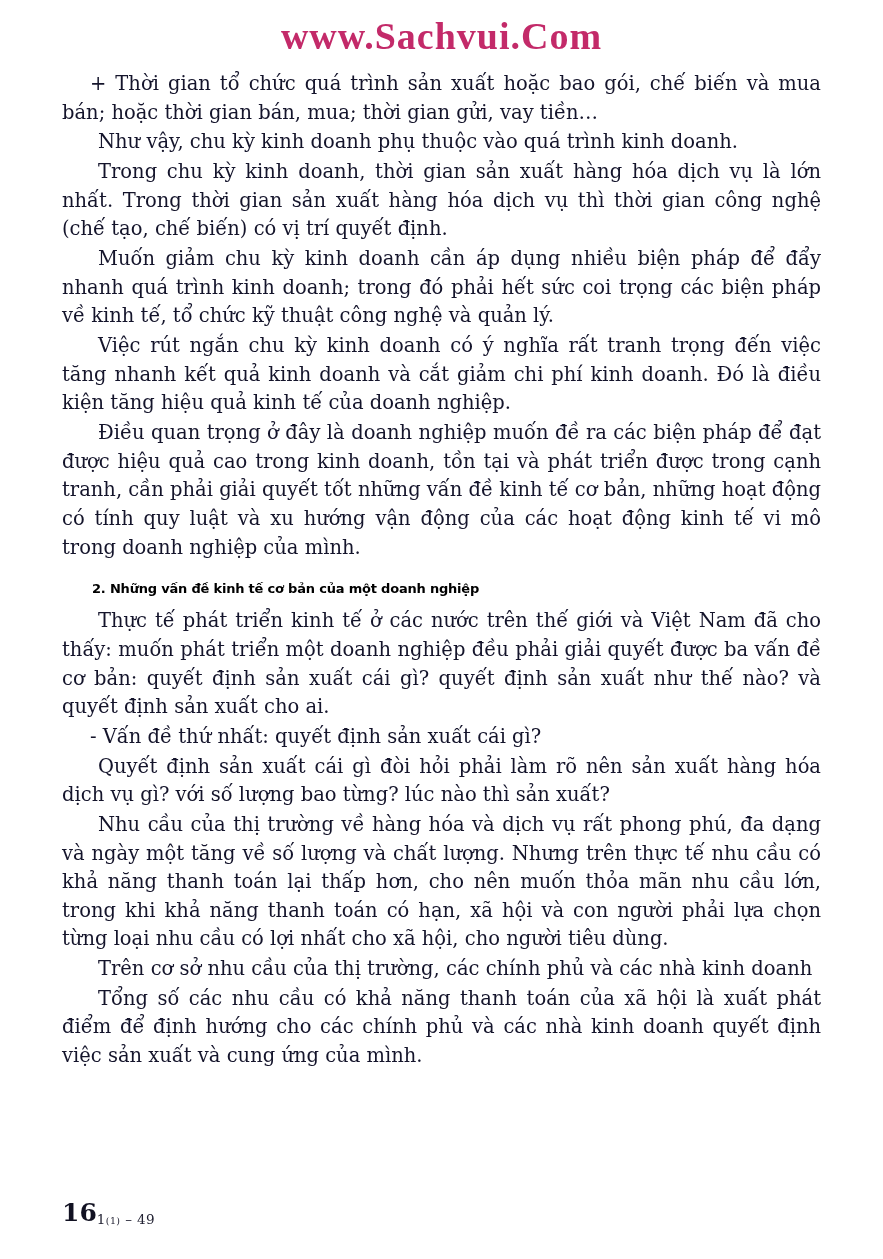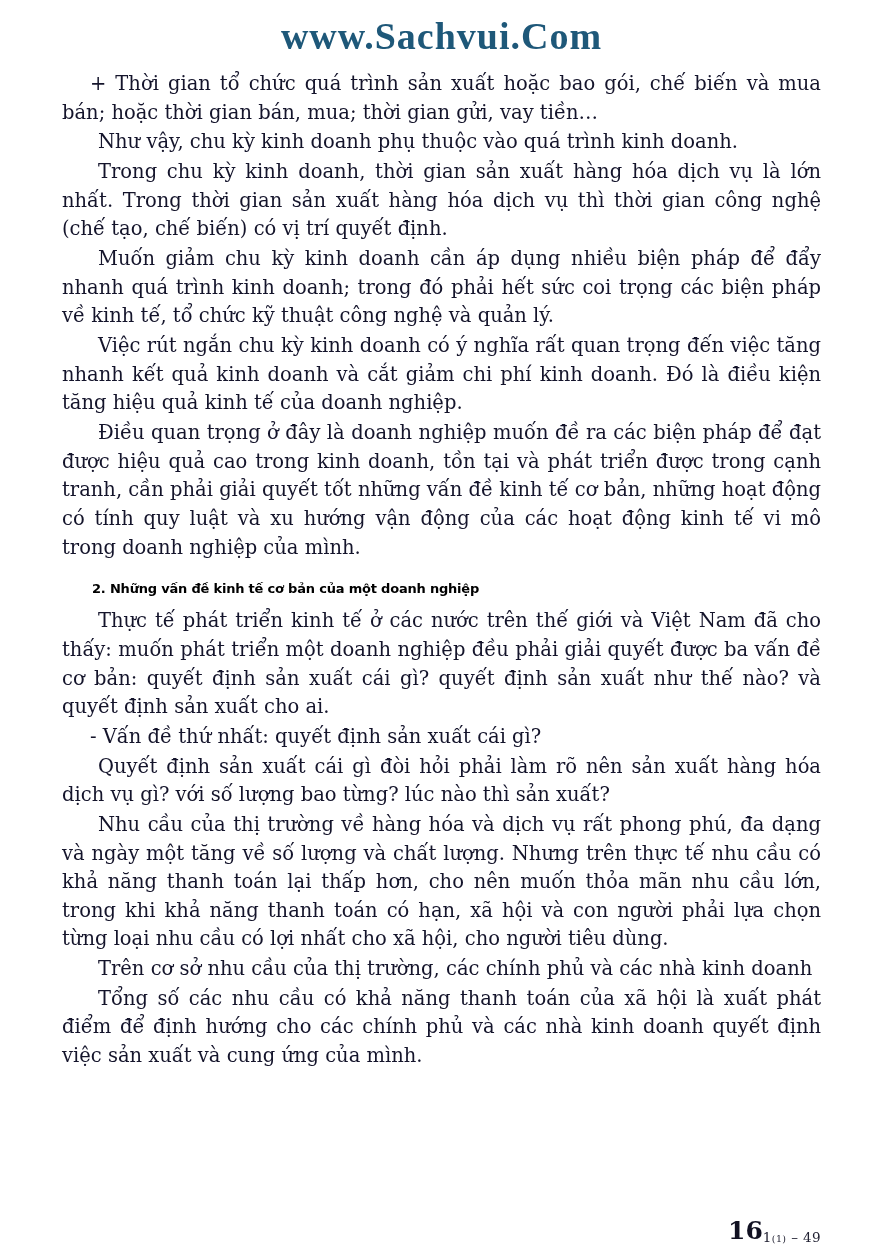--- a/index.html
+++ b/index.html
@@ -26,21 +26,21 @@
   .watermark {
     position: absolute;
     top: 14px;
     left: 0;
     right: 0;
     text-align: center;
     font-family: "Liberation Serif", serif;
     font-weight: bold;
     font-size: 38px;
     letter-spacing: 1px;
-    color: #0c4a6e;
+    color: #be185d;
     opacity: 0.92;
     z-index: 3;
     pointer-events: none;
     white-space: nowrap;
   }
 
   .body-text {
     position: relative;
     z-index: 1;
     margin-top: 42px;
@@ -67,24 +67,24 @@
     margin: 17px 0 9px 0;
     text-indent: 30px;
     color: #000000;
     letter-spacing: -0.2px;
   }
 
   .footer {
     position: absolute;
     left: 62px;
     right: 62px;
-    bottom: 14px;
+    bottom: 32px;
     display: flex;
     align-items: flex-end;
-    justify-content: flex-end;
+    justify-content: flex-start;
     font-family: "DejaVu Serif", serif;
   }
 
   .page-number {
     font-size: 25px;
     font-weight: bold;
     color: #111122;
   }
 
   .sig-mark {
@@ -103,21 +103,21 @@
 <div class="page">
 
   <div class="watermark">www.Sachvui.Com</div>
 
   <div class="body-text">
 
     <p class="hang">+ Thời gian tổ chức quá trình sản xuất hoặc bao gói, chế biến và mua bán; hoặc thời gian bán, mua; thời gian gửi, vay tiền…</p>
     <p>Như vậy, chu kỳ kinh doanh phụ thuộc vào quá trình kinh doanh.</p>
     <p>Trong chu kỳ kinh doanh, thời gian sản xuất hàng hóa dịch vụ là lớn nhất. Trong thời gian sản xuất hàng hóa dịch vụ thì thời gian công nghệ (chế tạo, chế biến) có vị trí quyết định.</p>
     <p>Muốn giảm chu kỳ kinh doanh cần áp dụng nhiều biện pháp để đẩy nhanh quá trình kinh doanh; trong đó phải hết sức coi trọng các biện pháp về kinh tế, tổ chức kỹ thuật công nghệ và quản lý.</p>
-    <p>Việc rút ngắn chu kỳ kinh doanh có ý nghĩa rất quan trọng đến việc tăng nhanh kết quả kinh doanh và cắt giảm chi phí kinh doanh. Đó là điều kiện tăng hiệu quả kinh tế của doanh nghiệp.</p>
+    <p>Việc rút ngắn chu kỳ kinh doanh có ý nghĩa rất tranh trọng đến việc tăng nhanh kết quả kinh doanh và cắt giảm chi phí kinh doanh. Đó là điều kiện tăng hiệu quả kinh tế của doanh nghiệp.</p>
     <p>Điều quan trọng ở đây là doanh nghiệp muốn đề ra các biện pháp để đạt được hiệu quả cao trong kinh doanh, tồn tại và phát triển được trong cạnh tranh, cần phải giải quyết tốt những vấn đề kinh tế cơ bản, những hoạt động có tính quy luật và xu hướng vận động của các hoạt động kinh tế vi mô trong doanh nghiệp của mình.</p>
 
     <h2 class="section-heading">2. Những vấn đề kinh tế cơ bản của một doanh nghiệp</h2>
 
     <p>Thực tế phát triển kinh tế ở các nước trên thế giới và Việt Nam đã cho thấy: muốn phát triển một doanh nghiệp đều phải giải quyết được ba vấn đề cơ bản: quyết định sản xuất cái gì? quyết định sản xuất như thế nào? và quyết định sản xuất cho ai.</p>
     <p class="hang">- Vấn đề thứ nhất: quyết định sản xuất cái gì?</p>
     <p>Quyết định sản xuất cái gì đòi hỏi phải làm rõ nên sản xuất hàng hóa dịch vụ gì? với số lượng bao từng? lúc nào thì sản xuất?</p>
     <p>Nhu cầu của thị trường về hàng hóa và dịch vụ rất phong phú, đa dạng và ngày một tăng về số lượng và chất lượng. Nhưng trên thực tế nhu cầu có khả năng thanh toán lại thấp hơn, cho nên muốn thỏa mãn nhu cầu lớn, trong khi khả năng thanh toán có hạn, xã hội và con người phải lựa chọn từng loại nhu cầu có lợi nhất cho xã hội, cho người tiêu dùng.</p>
     <p>Trên cơ sở nhu cầu của thị trường, các chính phủ và các nhà kinh doanh</p>
     <p>Tổng số các nhu cầu có khả năng thanh toán của xã hội là xuất phát điểm để định hướng cho các chính phủ và các nhà kinh doanh quyết định việc sản xuất và cung ứng của mình.</p>

